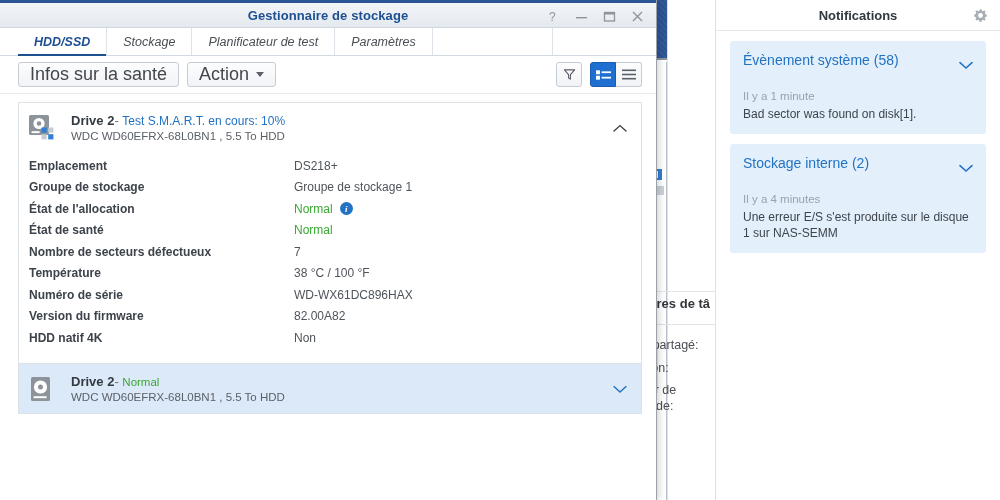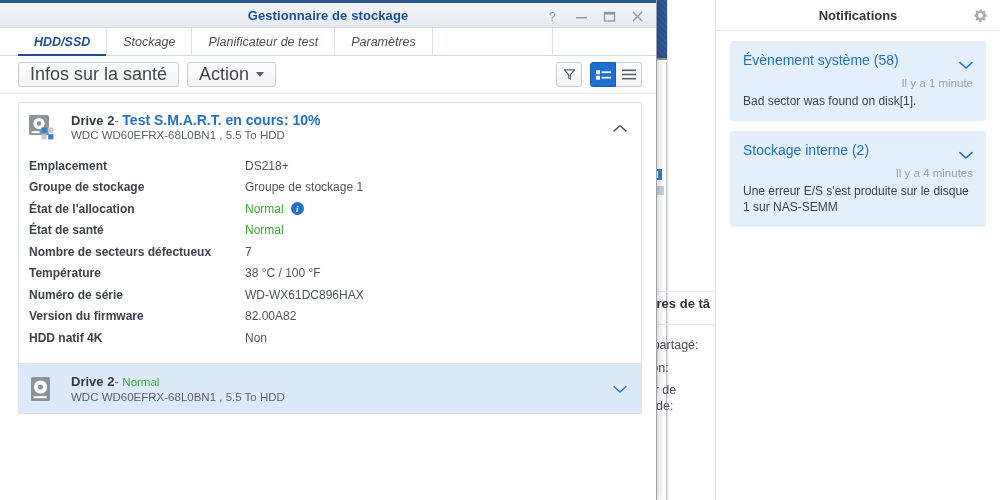--- a/index.html
+++ b/index.html
@@ -128,29 +128,29 @@
   .drive-card { border: 1px solid #dde2e7; border-top: none; background: #fff; }
   .drive-card.first { border-top: 1px solid #dde2e7; }
 
   .drive-head { position: relative; display: flex; align-items: flex-start; padding: 10px 10px 9px 10px; }
   .drive-head.sel { background: #dce9f8; }
   .drv-icon { width: 30px; height: 28px; position: relative; flex: 0 0 30px; margin-top: 2px; }
 
   .drv-txt { margin-left: 12px; }
   .drv-title { font-size: 13px; color: #333a42; font-weight: bold; line-height: 15px; }
   .drv-title .sep { font-weight: normal; color: #6c727a; }
-  .drv-status-blue { font-weight: bold; color: #2272c4; font-size: 14px; }
+  .drv-status-blue { font-weight: normal; color: #2272c4; font-size: 12px; }
   .drv-status-green { font-weight: normal; color: #3aa832; font-size: 11.5px; }
   .drv-sub { font-size: 11.5px; color: #5b6168; margin-top: 1px; }
 
   .chev { position: absolute; right: 14px; top: 16px; width: 14px; height: 9px; cursor: pointer; }
 
   .detail-list { padding: 3px 0 14px 10px; }
   .drow { display: flex; align-items: center; height: 21.5px; }
-  .dlabel { width: 216px; font-size: 12px; font-weight: bold; color: #3d434a; }
+  .dlabel { width: 265px; font-size: 12px; font-weight: bold; color: #3d434a; }
   .dvalue { font-size: 12px; color: #4e545b; display: flex; align-items: center; }
   .dvalue.green { color: #3aa832; }
   .info-dot { margin-left: 7px; width: 13px; height: 13px; border-radius: 50%; background: #2272c4;
               color:#fff; font-size: 9px; font-weight: bold; font-style: italic;
               display:flex; align-items:center; justify-content:center; cursor:pointer; font-family:"Liberation Serif",serif;}
 
   
   .notif {
     position: absolute; right: 0; top: 0; width: 285px; height: 500px;
     background: #ffffff; border-left: 1px solid #dde1e6;
@@ -158,21 +158,21 @@
   .notif-head {
     position: relative; height: 31px; border-bottom: 1px solid #e3e7eb;
     display: flex; align-items: center; justify-content: center;
   }
   .notif-title { font-size: 13px; font-weight: bold; color: #33383f; }
   .gear { position: absolute; right: 12px; top: 8px; width: 15px; height: 15px; cursor: pointer; }
   .notif-body { padding: 10px 14px 0 14px; }
   .ncard { background: #e3f0fb; border-radius: 3px; padding: 11px 13px 12px 13px; margin-bottom: 10px;
            position: relative; cursor: pointer; }
   .ncard-title { font-size: 14px; color: #2272c4; font-weight: normal; padding-right: 24px; }
-  .ncard-time { font-size: 11.5px; color: #9aa1a9; margin-top: 9px; text-align: right; }
+  .ncard-time { font-size: 11.5px; color: #9aa1a9; margin-top: 22px; }
   .ncard-msg { font-size: 12px; color: #3e444b; margin-top: 4px; line-height: 16px; }
   .ncard-chev { position: absolute; right: 13px; top: 15px; width: 14px; height: 9px; }
 </style>
 </head>
 <body>
 
 <div id="screen">
 
   <div class="bg-layer"></div>
   <div class="bg-win-blue"></div>

